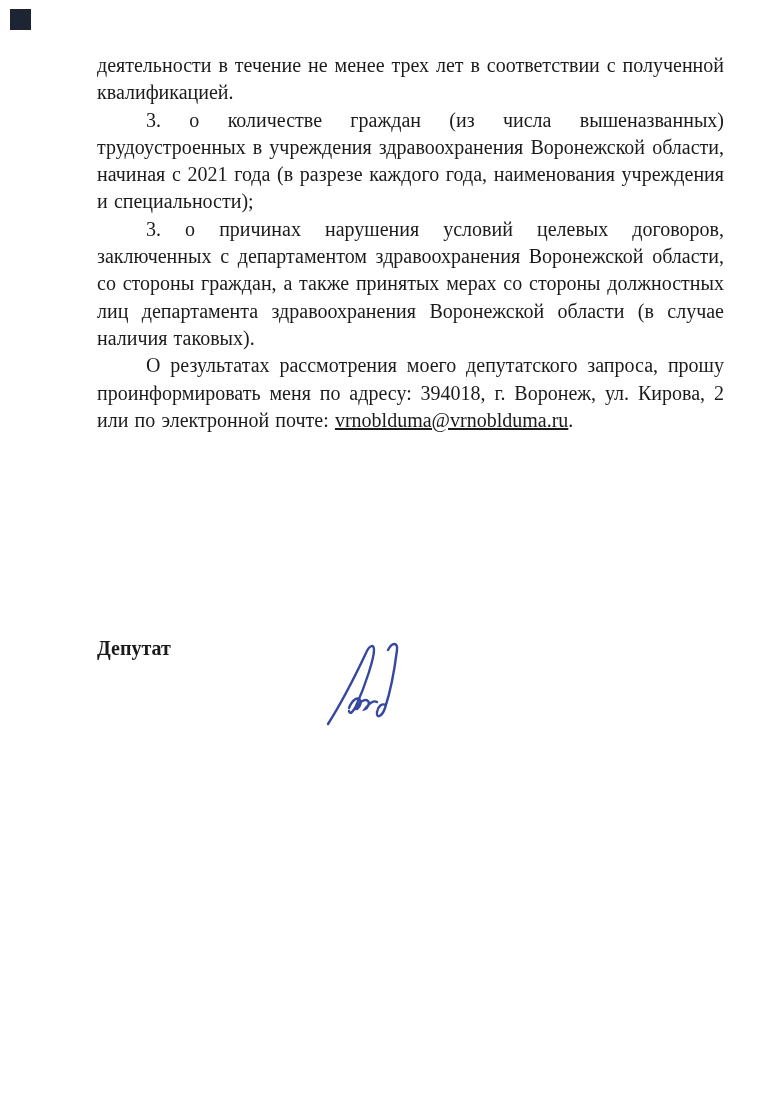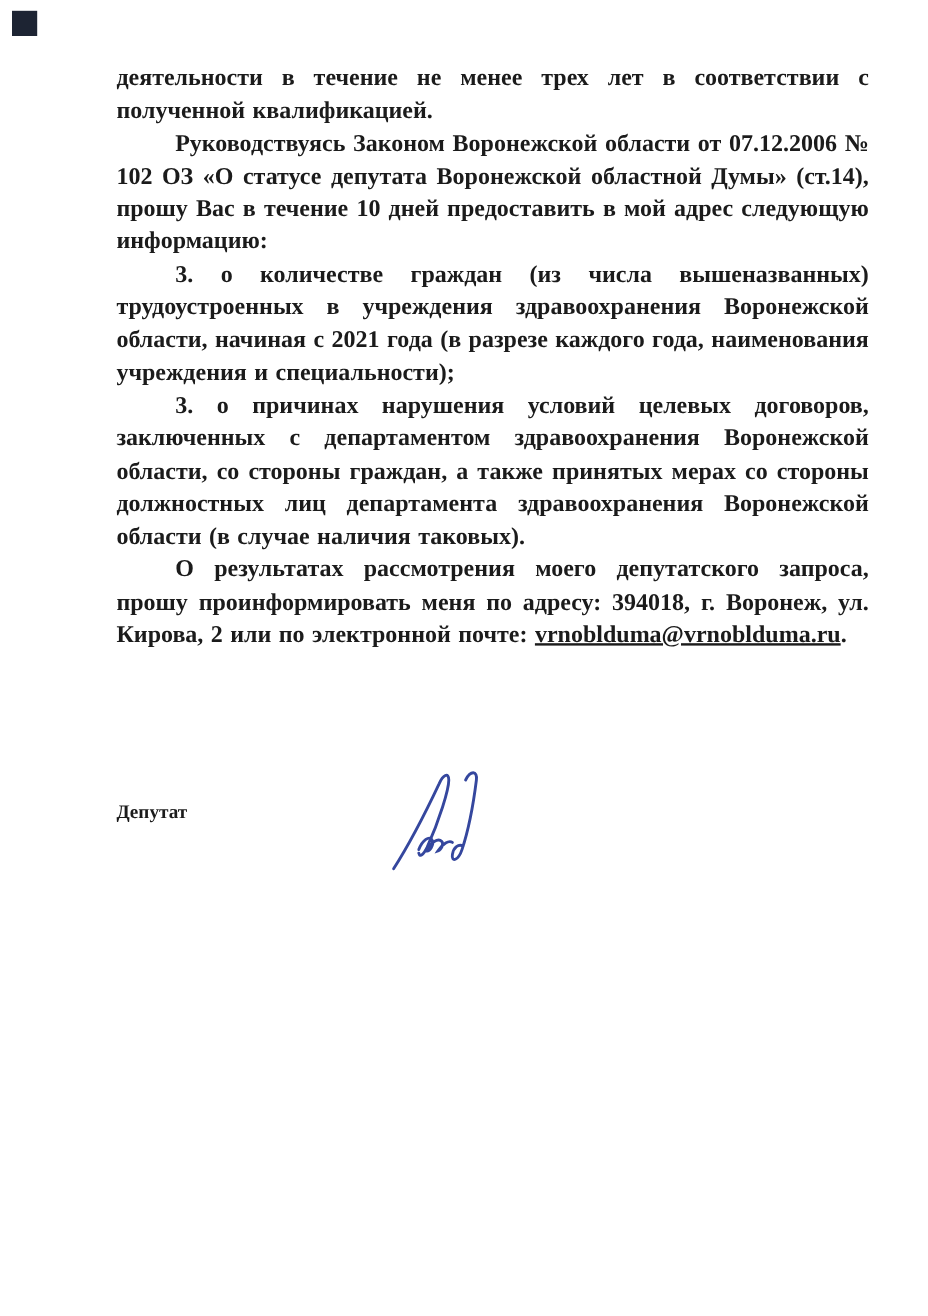--- a/index.html
+++ b/index.html
@@ -30,39 +30,38 @@
     width: 627px;
     color: #1b1b1b;
     font-size: 20px;
     line-height: 27.3px;
     text-align: justify;
     word-spacing: 0.06em;
   }
   .content p {
     margin: 0;
     text-indent: 49px;
-    font-weight: bold;
   }
   .content p.no-indent {
     text-indent: 0;
   }
   .email-link {
     text-decoration: underline;
     color: inherit;
     cursor: pointer;
   }
   .sig-row {
     position: absolute;
     left: 97px;
-    top: 669px;
+    top: 637px;
     width: 627px;
     display: flex;
     justify-content: flex-start;
     font-weight: bold;
-    font-size: 16px;
+    font-size: 20px;
     color: #1b1b1b;
   }
   .signature-svg {
     position: absolute;
     left: 322px;
     top: 640px;
     width: 100px;
     height: 92px;
   }
   .signature-svg path {
@@ -73,21 +72,20 @@
 </style>
 </head>
 <body>
 
 <div class="page">
 
   <div class="scan-square" style="background: rgb(29, 36, 51);"></div>
 
   <div class="content">
     <p class="no-indent">деятельности в течение не менее трех лет в соответствии с полученной квалификацией.</p>
-    <p>Руководствуясь Законом Воронежской области от 07.12.2006 № 102 ОЗ «О статусе депутата Воронежской областной Думы» (ст.14), прошу Вас в течение 10 дней предоставить в мой адрес следующую информацию:</p>
     <p>3. о количестве граждан (из числа вышеназванных) трудоустроенных в учреждения здравоохранения Воронежской области, начиная с 2021 года (в разрезе каждого года, наименования учреждения и специальности);</p>
     <p>3. о причинах нарушения условий целевых договоров, заключенных с департаментом здравоохранения Воронежской области, со стороны граждан, а также принятых мерах со стороны должностных лиц департамента здравоохранения Воронежской области (в случае наличия таковых).</p>
     <p>
       <span>О результатах рассмотрения моего депутатского запроса, прошу проинформировать меня по адресу: 394018, г. Воронеж, ул. Кирова, 2 или по электронной почте: </span><span class="email-link">vrnoblduma@vrnoblduma.ru</span><span>.</span>
     </p>
   </div>
 
   <div class="sig-row">
     <span>Депутат</span>
   </div>

